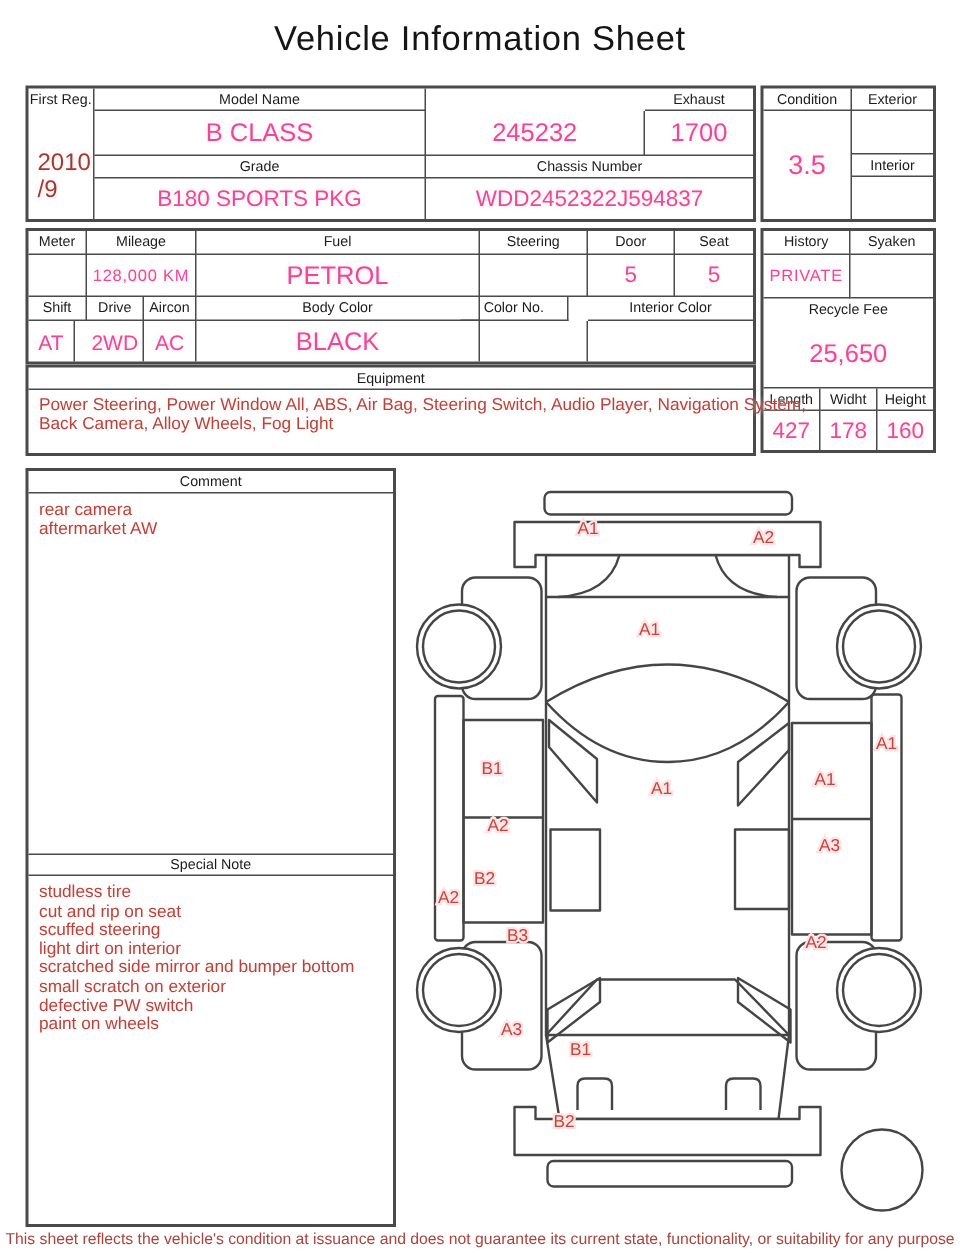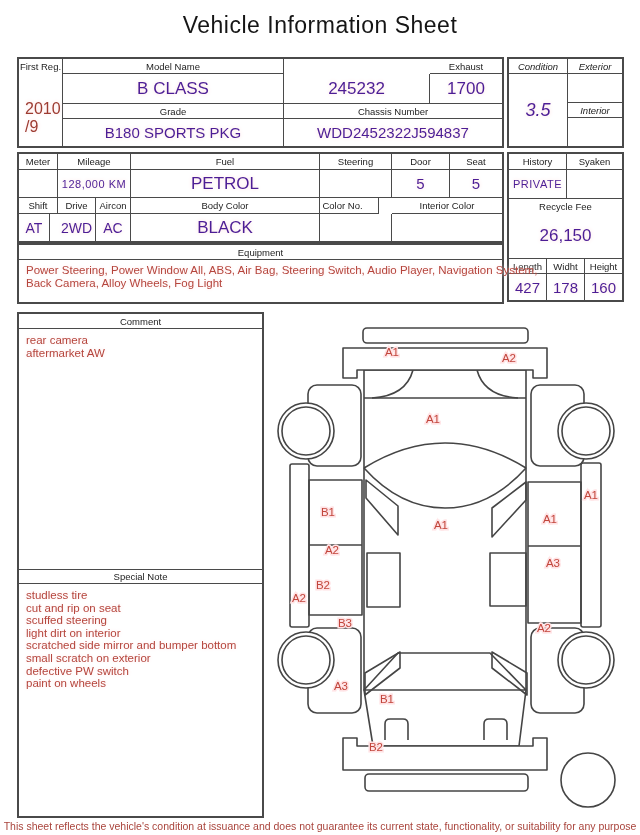--- a/index.html
+++ b/index.html
@@ -6,21 +6,21 @@
   body{width:640px;height:835px;background:#ffffff;position:relative;overflow:hidden;
        font-family:"Liberation Sans",sans-serif;color:#1c1c1c;}
   .abs{position:absolute;}
   .title{left:0;right:0;top:12px;text-align:center;font-size:23px;letter-spacing:.5px;color:#151515;}
   .box{position:absolute;border:2px solid #4a4a4a;background:#fff;}
   .cell{position:absolute;box-sizing:border-box;}
   .bR{border-right:1px solid #4a4a4a;}
   .bB{border-bottom:1px solid #4a4a4a;}
   .bT{border-top:1px solid #4a4a4a;}
   .hdr{font-size:9.5px;color:#1c1c1c;display:flex;align-items:center;justify-content:center;}
-  .val{display:flex;align-items:center;justify-content:center;color:#4c1d95;}
+  .val{display:flex;align-items:center;justify-content:center;color:#ec4899;}
   .red-val{text-shadow:0 0 4px #ffdbdd;}
   .v17{font-size:17px;} .v15{font-size:15px;} .v14{font-size:14px;} .v11{font-size:11px;letter-spacing:.5px;}
   .v20{font-size:18px;}
   .firstreg{padding-top:2px;}
   .firstreg .fr-lines{margin-top:28px;font-size:16px;color:#9d3b31;line-height:18px;padding-left:6px;
       text-shadow:0 0 4px #ffdbdd;}
   .eq-text{font-size:11.5px;line-height:13px;color:#b5453c;padding:4px 7px;text-shadow:0 0 4px #ffe2e4;}
   .note-text{font-size:11.5px;line-height:12.6px;color:#b5453c;padding:5px 7px;text-shadow:0 0 4px #ffe2e4;}
   .footer{left:0;right:0;top:820px;text-align:center;font-size:10.5px;color:#a9443c;}
   svg text{font-family:"Liberation Sans",sans-serif;}
@@ -42,21 +42,21 @@
   <div class="cell bB hdr" style="left:411px;top:0;width:72px;height:15px;">Exhaust</div>
   <div class="cell bR bB val v17 red-val" style="left:44px;top:15px;width:221px;height:30px;">B CLASS</div>
   <div class="cell bR bB val v17 red-val" style="left:265px;top:15px;width:146px;height:30px;">245232</div>
   <div class="cell bB val v17 red-val" style="left:411px;top:15px;width:72px;height:30px;">1700</div>
   <div class="cell bR bB hdr" style="left:44px;top:45px;width:221px;height:15px;">Grade</div>
   <div class="cell bB hdr" style="left:265px;top:45px;width:218px;height:15px;">Chassis Number</div>
   <div class="cell bR val v15 red-val" style="left:44px;top:60px;width:221px;height:27px;">B180 SPORTS PKG</div>
   <div class="cell val v15 red-val" style="left:265px;top:60px;width:218px;height:27px;">WDD2452322J594837</div>
 </div>
 
-<div class="box" style="left:507px;top:57px;width:113px;height:87px;font-style:italic;">
+<div class="box" style="left:507px;top:57px;width:113px;height:87px;">
   <div class="cell bR bB hdr" style="left:0;top:0;width:59px;height:15px;">Condition</div>
   <div class="cell bR val v20 red-val" style="left:0;top:15px;width:59px;height:72px;">3.5</div>
   <div class="cell bB hdr" style="left:59px;top:0;width:54px;height:15px;">Exterior</div>
   <div class="cell bB val v14" style="left:59px;top:15px;width:54px;height:29px;"></div>
   <div class="cell bB hdr" style="left:59px;top:44px;width:54px;height:15px;">Interior</div>
   <div class="cell val v14" style="left:59px;top:59px;width:54px;height:28px;"></div>
 </div>
 
 <div class="box" style="left:17px;top:152px;width:483px;height:87px;">
   <div class="cell bR bB hdr" style="left:0;top:0;width:39px;height:16px;">Meter</div>
@@ -87,21 +87,21 @@
   <div class="cell bR val" style="left:301px;top:60px;width:72px;height:27px;"></div>
   <div class="cell val" style="left:373px;top:60px;width:110px;height:27px;"></div>
 </div>
 
 <div class="box" style="left:507px;top:152px;width:113px;height:146px;">
   <div class="cell bR bB hdr" style="left:0;top:0;width:58px;height:16px;">History</div>
   <div class="cell bB hdr" style="left:58px;top:0;width:55px;height:16px;">Syaken</div>
   <div class="cell bR bB val v11 red-val" style="left:0;top:16px;width:58px;height:29px;">PRIVATE</div>
   <div class="cell bB val v11" style="left:58px;top:16px;width:55px;height:29px;"></div>
   <div class="cell hdr" style="left:0;top:45px;width:113px;height:15px;">Recycle Fee</div>
-  <div class="cell bB val v17 red-val" style="left:0;top:60px;width:113px;height:45px;">26,150</div>
+  <div class="cell bB val v17 red-val" style="left:0;top:60px;width:113px;height:45px;">25,650</div>
   <div class="cell bR bB hdr" style="left:0;top:105px;width:38px;height:15px;">Length</div>
   <div class="cell bR bB hdr" style="left:38px;top:105px;width:38px;height:15px;">Widht</div>
   <div class="cell bB hdr" style="left:76px;top:105px;width:37px;height:15px;">Height</div>
   <div class="cell bR val v15 red-val" style="left:0;top:120px;width:38px;height:26px;">427</div>
   <div class="cell bR val v15 red-val" style="left:38px;top:120px;width:38px;height:26px;">178</div>
   <div class="cell val v15 red-val" style="left:76px;top:120px;width:37px;height:26px;">160</div>
 </div>
 
 <div class="box" style="left:17px;top:243px;width:483px;height:57px;">
   <div class="cell bB hdr" style="left:0;top:0;width:483px;height:15px;">Equipment</div>

